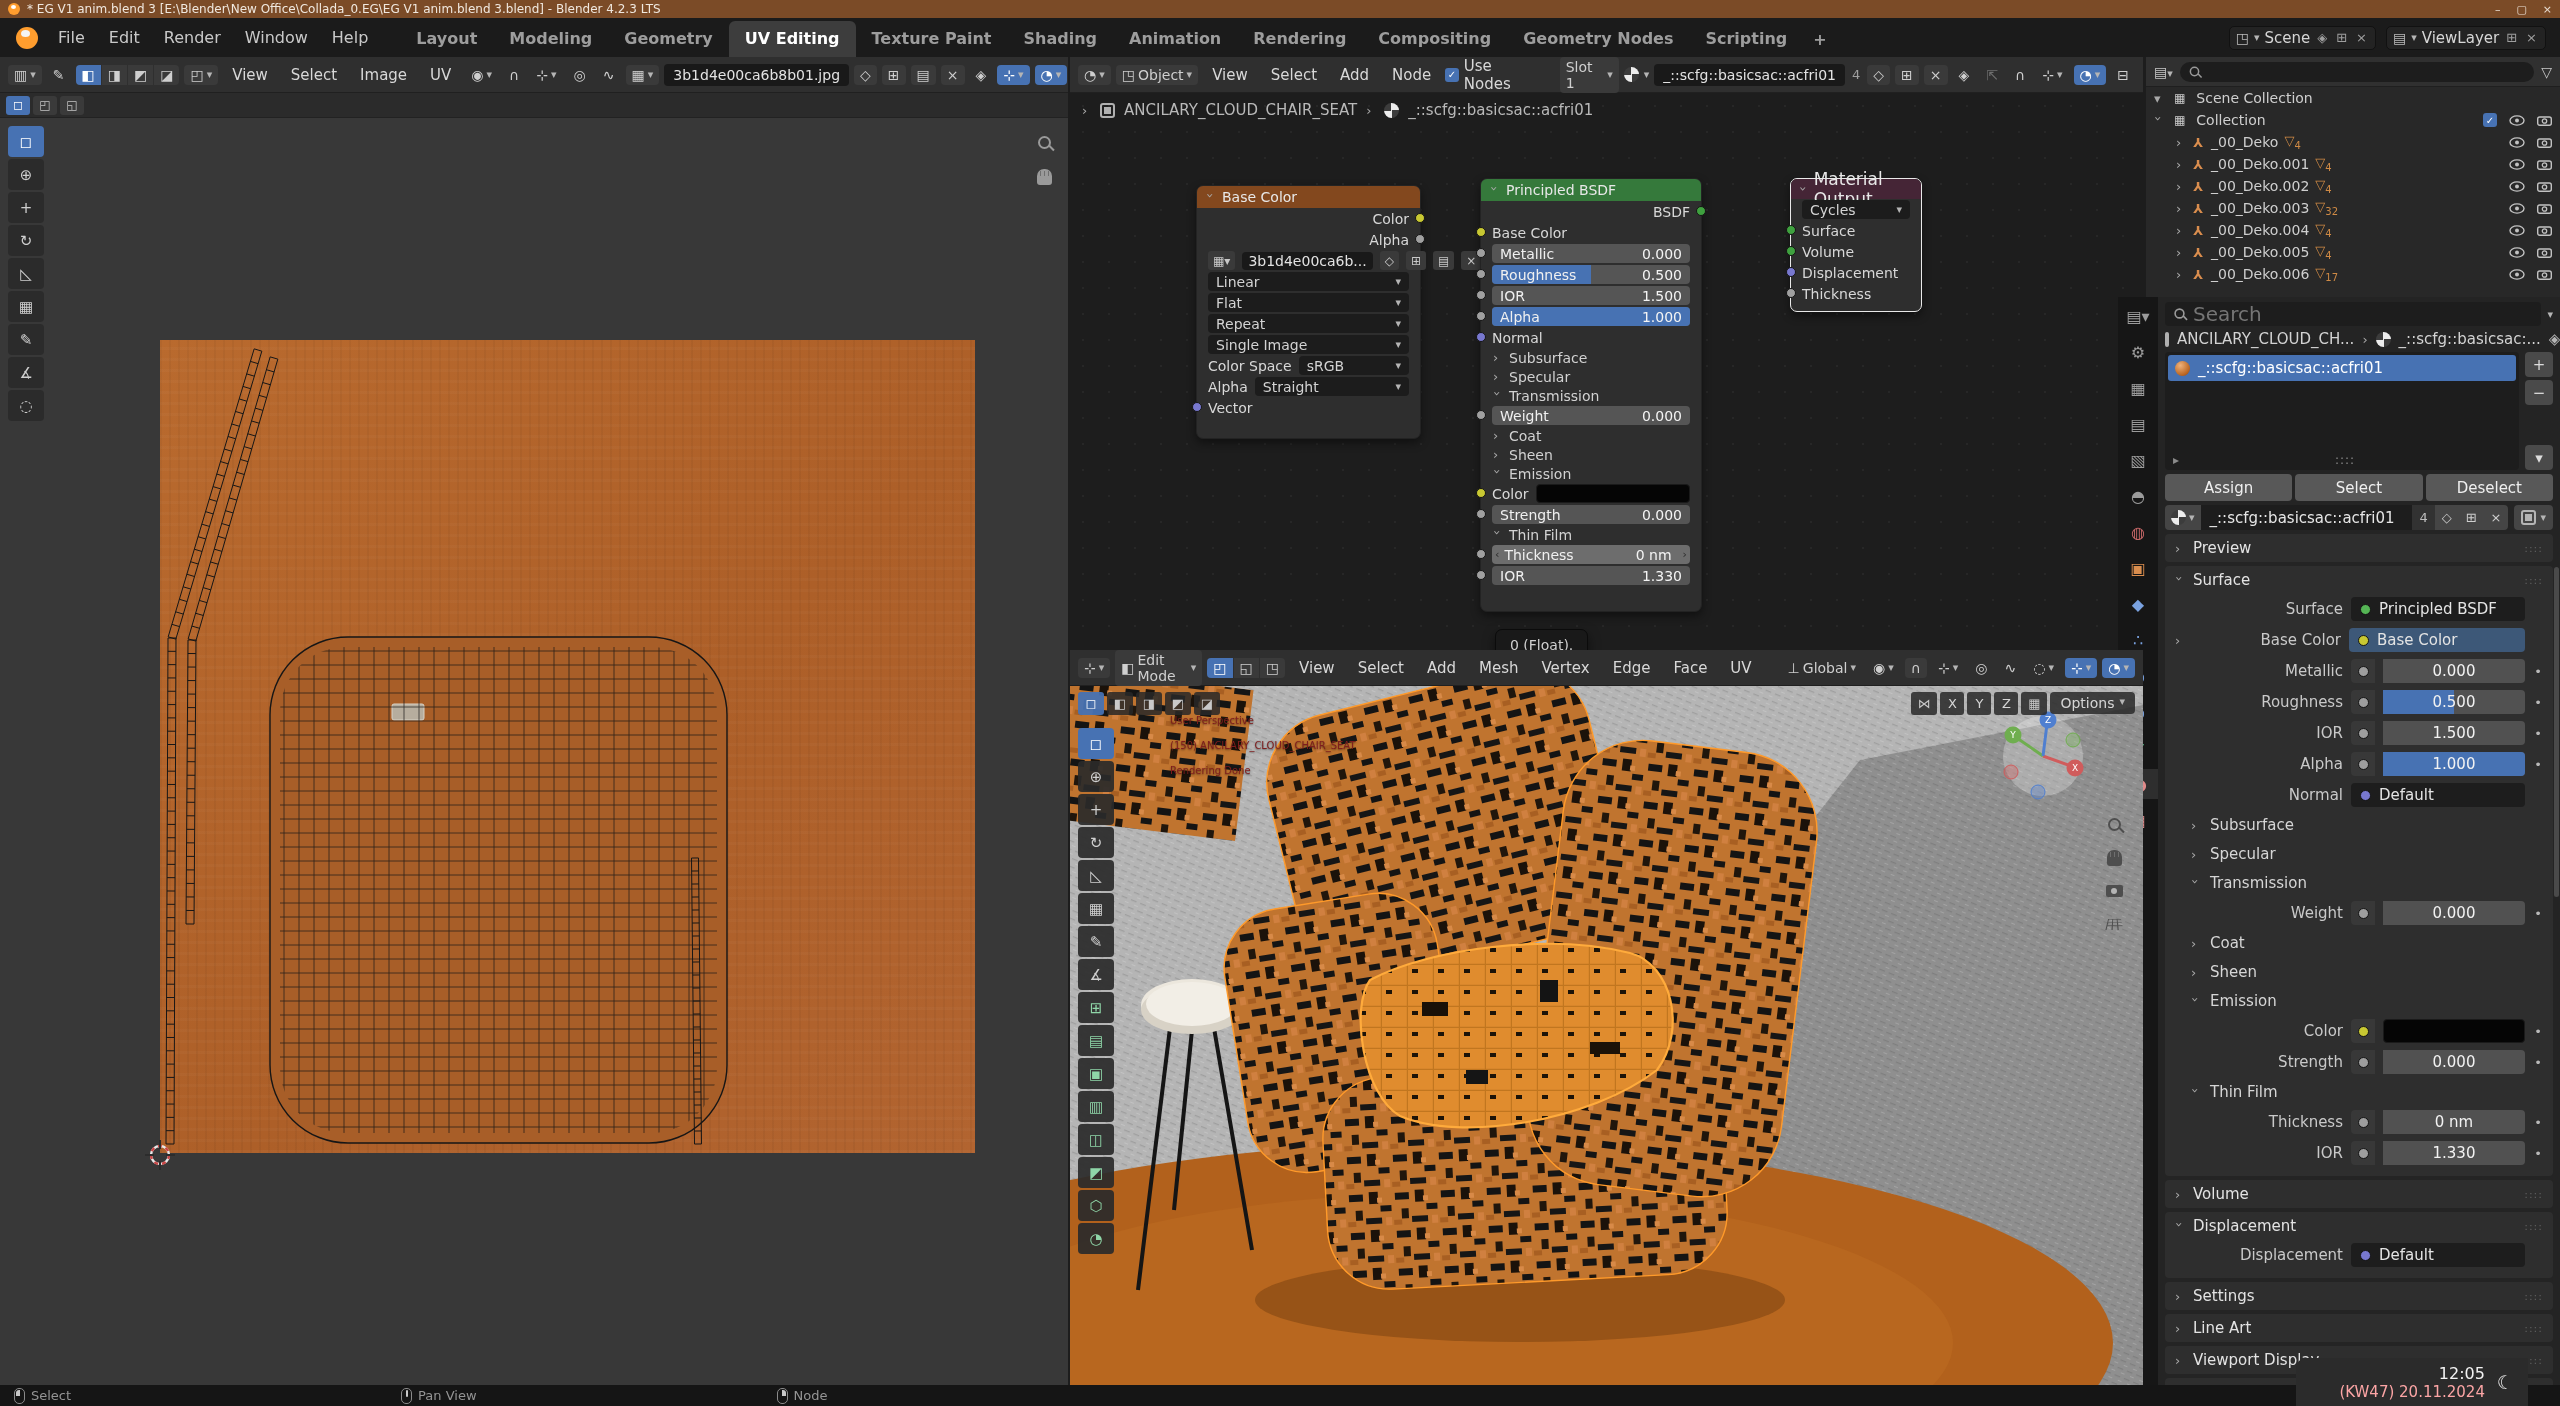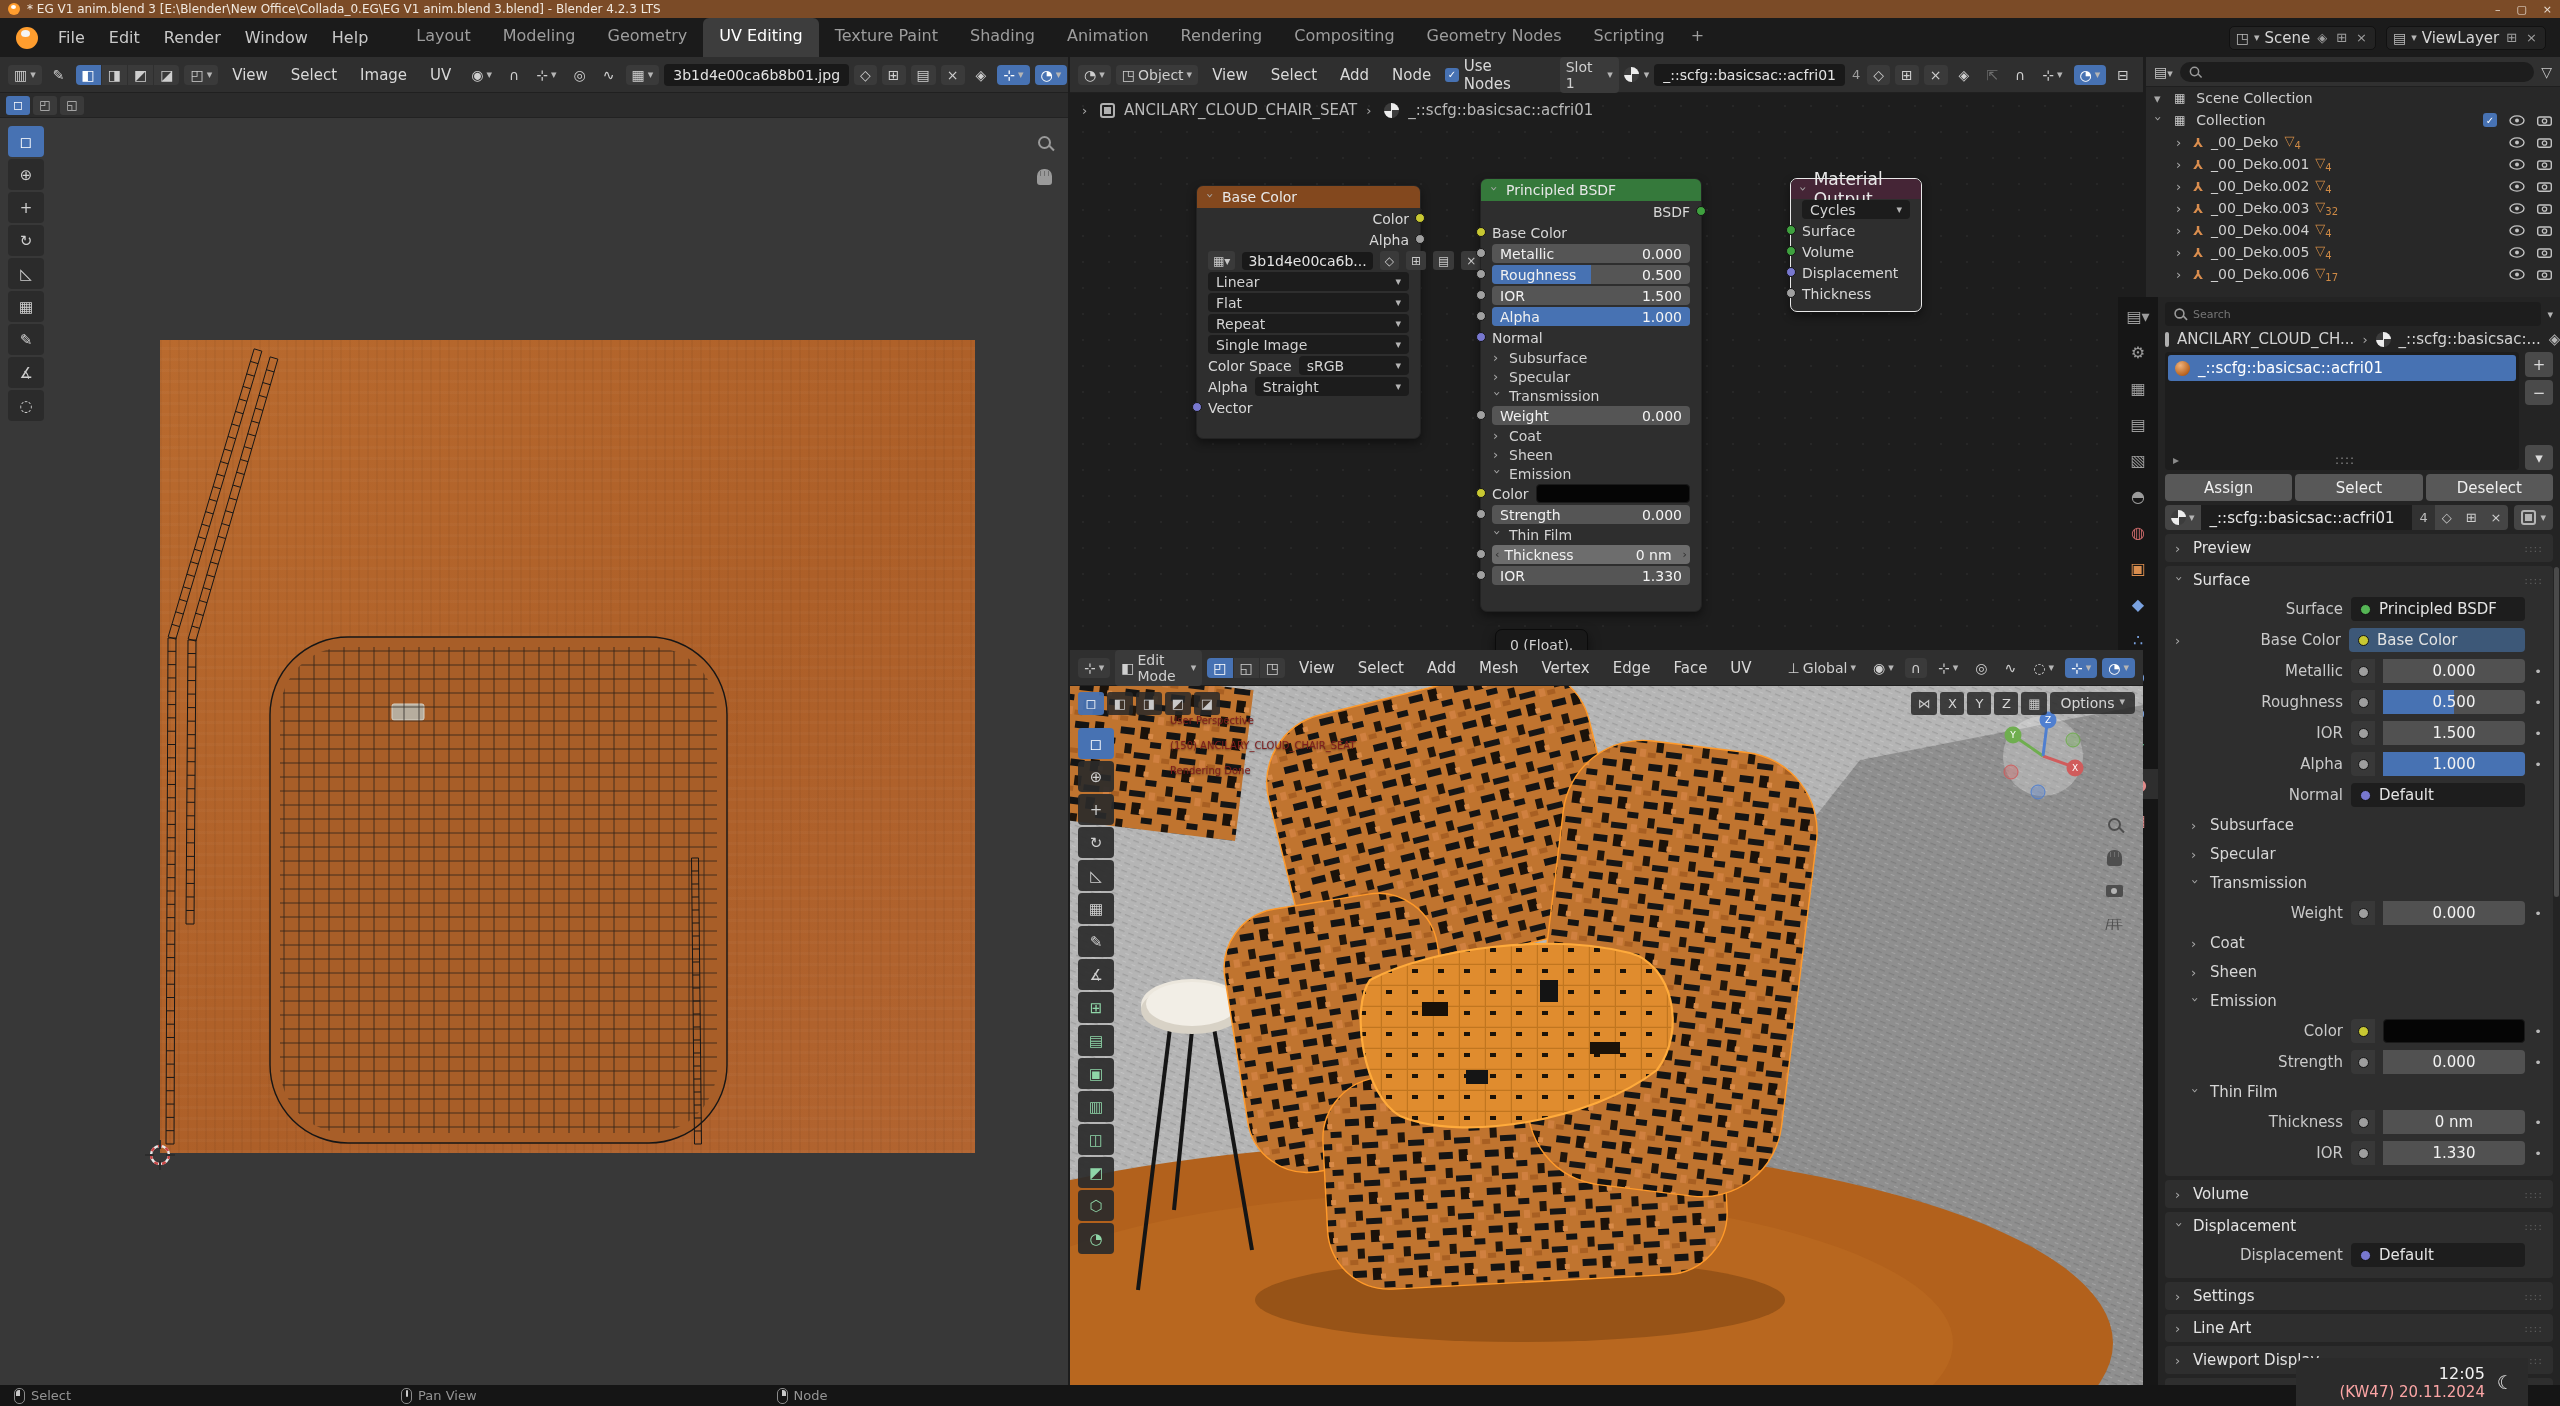--- a/index.html
+++ b/index.html
@@ -13,21 +13,21 @@
   .tb-logo { width:12px; height:12px; border-radius:50%; background:#ff9d2e; position:relative; flex:none;}
   .tb-logo::after { content:""; position:absolute; left:3px; top:2px; width:5px; height:4px; border-radius:50%; background:#fff;}
   .tb-controls { margin-left:auto; display:flex; gap:16px; color:#e8ddd2; font-size:11px; }
 
   
   .menubar { position:absolute; left:0; top:18px; width:2560px; height:39px; background:#1b1b1b;
              display:flex; align-items:center; color:#c9c9c9; font-size:16px; padding:0 8px; }
   .bl-logo { width:22px; height:22px; border-radius:50%; background:#ff9d2e; position:relative; margin:0 8px; flex:none;}
   .bl-logo::after { content:""; position:absolute; left:5px; top:3px; width:9px; height:7px; border-radius:50%; background:#f4f4f4;}
   .menu-item { padding:4px 12px; border-radius:4px; }
-  .tabs { display:flex; height:39px; margin-left:20px; }
+  .tabs { display:flex; align-items:flex-end; height:39px; margin-left:20px;font-weight:bold; }
   .tab { padding:8px 16px 9px; color:#9d9d9d; font-size:16px; border-radius:6px 6px 0 0; }
   .tab.active { background:#3d3d3d; color:#ffffff; }
   .tab-plus { padding:8px 10px; color:#9d9d9d; }
   .top-right { margin-left:auto; display:flex; gap:10px; margin-right:6px; }
   .id-widget { display:flex; align-items:center; gap:5px; background:#232323; border:1px solid #111;
                border-radius:5px; padding:2px 6px; font-size:15px; color:#d6d6d6; }
   .id-widget .glyph { color:#bdbdbd; font-size:14px; }
   .chip { color:#9f9f9f; font-size:13px; padding:0 2px; }
 
   
@@ -160,21 +160,21 @@
   
   .props { position:absolute; left:2118px; top:297px; width:442px; height:1088px; background:#242424; display:flex; }
   .ptabs { width:40px; background:#161616; display:flex; flex-direction:column; align-items:stretch;
            padding-top:4px; gap:6px; flex:none; }
   .ptab { height:30px; display:flex; align-items:center; justify-content:center; font-size:16px; color:#9b9b9b; }
   .ptab.active { background:#2e2e2e; border-radius:6px 0 0 6px; margin-left:4px; }
   .pcontent { flex:1; display:flex; flex-direction:column; gap:4px; padding:5px 7px; font-size:15px;
               color:#cfcfcf; overflow:hidden; position:relative;}
   .psearch { display:flex; gap:6px; align-items:center; height:28px; }
   .psearch input { flex:1; background:#1d1d1d; border:none; outline:none; border-radius:4px; height:24px;
-                   color:#f97316; padding:0 8px 0 28px; font-size:11px; font-family:inherit;}
+                   color:#f97316; padding:0 8px 0 28px; font-size:20px; font-family:inherit;}
   .search-wrap { position:relative; flex:1; display:flex; }
   .search-wrap .mag { position:absolute; left:8px; top:5px; transform:scale(0.8); }
   .pcrumb { display:flex; align-items:center; gap:8px; height:30px; color:#d3d3d3; }
   .pslots { display:flex; gap:6px; }
   .slot-list { flex:1; background:#1d1d1d; border-radius:4px; height:118px; position:relative; padding:3px; }
   .slot-sel { height:26px; background:#4772b3; border-radius:3px; display:flex; align-items:center; gap:8px;
               padding:0 7px; color:#fff; }
   .slot-foot { position:absolute; left:8px; right:8px; bottom:3px; display:flex; color:#8a8a8a; font-size:12px;}
   .slot-foot .grip { margin:0 auto; letter-spacing:1px;}
   .slot-side { width:28px; display:flex; flex-direction:column; gap:3px; }

